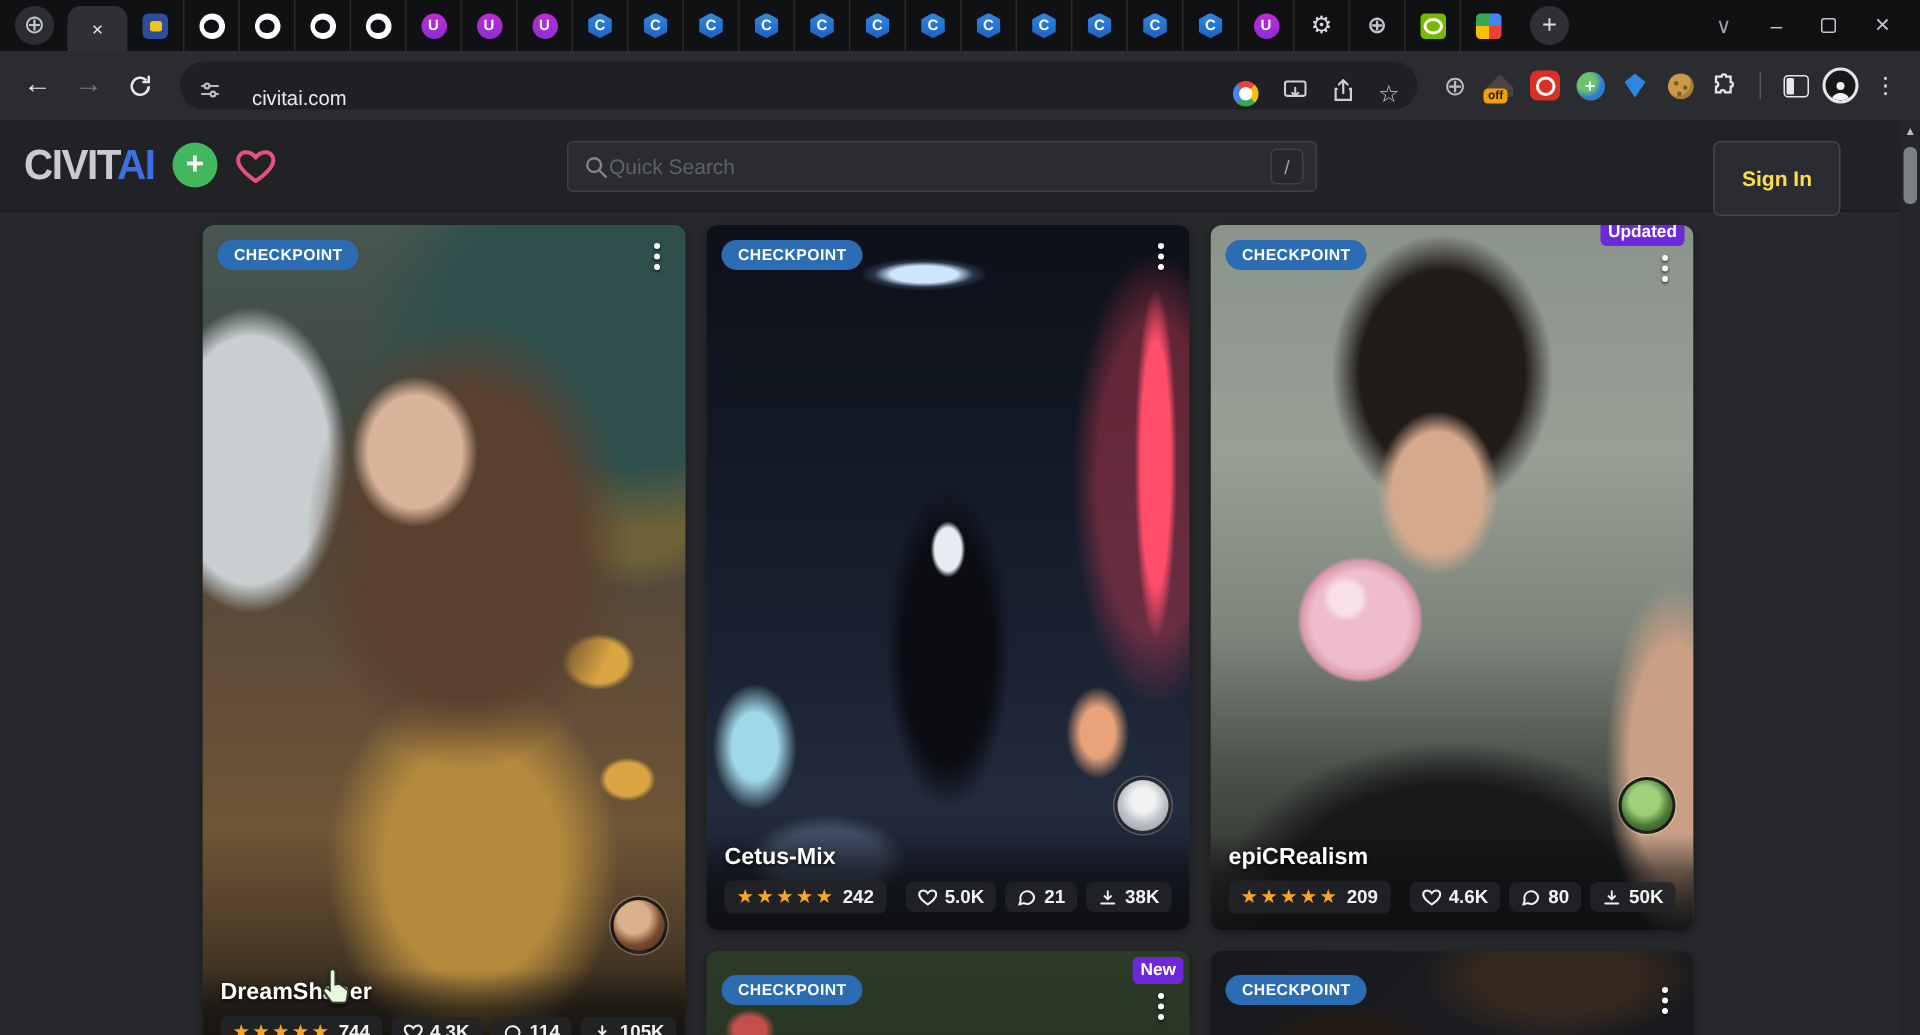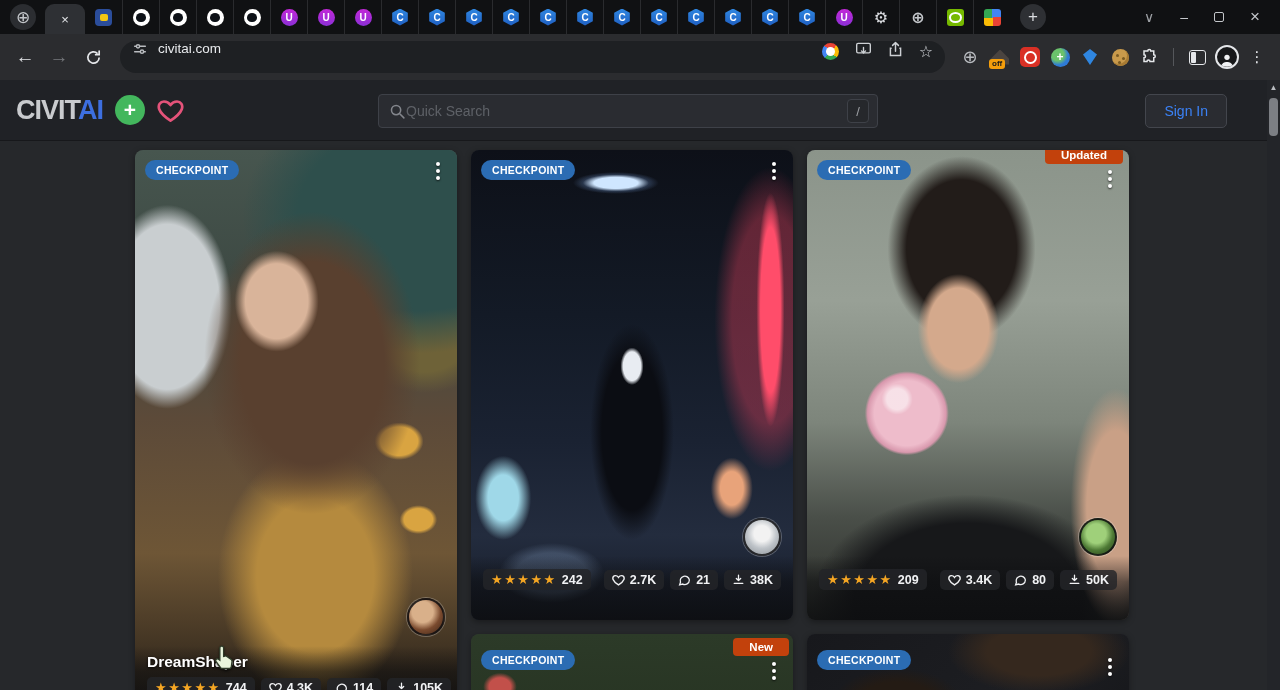--- a/index.html
+++ b/index.html
@@ -39,21 +39,21 @@
     color:#DADCE0; font-size:17px; display:flex; align-items:center; justify-content:center; flex:none; }
   .winctrl { margin-left:auto; display:flex; align-items:center; gap:26px; padding-right:20px; color:#C3C6CA; }
   .winctrl span { font-size:14px; display:flex; align-items:center; justify-content:center; }
   .restore-glyph { width:10px; height:10px; border:1.6px solid #C3C6CA; border-radius:2px; }
 
   .toolbar { height:46px; background:#2B2C2F; display:flex; align-items:center; padding:0 10px; gap:4px; }
   .nav-ic { width:30px; height:30px; display:flex; align-items:center; justify-content:center;
     font-size:19px; color:#E5E7EA; flex:none; }
   .nav-ic.dim { color:#77797D; }
   .omnibox { flex:1; height:32px; background:#1E2023; border-radius:16px; margin:0 8px;
-    display:flex; align-items:flex-start; padding:0 12px; gap:10px; min-width:0; }
+    display:flex; align-items:flex-end; padding:0 12px; gap:20px; min-width:0; }
   .url-text { color:#E8EAED; font-size:13.5px; }
   .omni-right { margin-left:auto; display:flex; align-items:center; gap:16px; }
   .g-icon { width:17px; height:17px; border-radius:50%;
     background:conic-gradient(from -45deg,#EA4335 0 25%,#FBBC05 0 50%,#34A853 0 75%,#4285F4 0); position:relative; }
   .g-icon::after { content:""; position:absolute; inset:4px; background:#fff; border-radius:50%; }
   .ext-ic { width:26px; height:26px; display:flex; align-items:center; justify-content:center; flex:none; position:relative; }
   .ext-globe { color:#B9BCC0; font-size:18px; }
   .ext-off { width:18px; height:15px; background:#4A4440; border-radius:3px 3px 0 0;
     clip-path:polygon(50% 0,100% 60%,100% 100%,0 100%,0 60%); }
   .off-badge { position:absolute; bottom:1px; left:2px; background:#F59E0B; color:#1B1B1B;
@@ -84,32 +84,32 @@
   .plus-btn { width:30px; height:30px; border-radius:50%; background:#43B75D; color:#fff; font-size:21px;
     font-weight:bold; display:flex; align-items:center; justify-content:center; margin-left:12px; }
   .heart-btn { margin-left:12px; display:flex; align-items:center; }
   .searchbox { position:absolute; left:378px; width:500px; top:14px; height:34px; background:#2A2C31;
     border:1px solid #3E4148; border-radius:4px; display:flex; align-items:center; padding:0 8px 0 10px; }
   .searchbox input { flex:1; background:transparent; border:none; outline:none; color:#fca5a5;
     font-size:14px; font-family:inherit; }
   .searchbox input::placeholder { color:#5E6167; }
   .slash-key { width:22px; height:24px; background:#26282C; border:1px solid #3E4148; border-radius:4px;
     color:#9DA0A5; font-size:13px; display:flex; align-items:center; justify-content:center; }
-  .signin-btn { position:absolute; right:53px; top:14px; height:34px; padding:0 18px; background:#2A2C31;
-    border:1px solid #43464D; border-radius:5px; color:#3b82f6; font-size:14px; font-weight:normal;
+  .signin-btn { position:absolute; right:53px; top:14px; height:50px; padding:0 18px; background:#2A2C31;
+    border:1px solid #43464D; border-radius:5px; color:#fde047; font-size:14px; font-weight:bold;
     display:flex; align-items:center; }
 
   .models { position:relative; height:549px; }
   .card { position:absolute; width:322px; border-radius:8px; overflow:hidden; background:#2C2E33;
     box-shadow:0 2px 6px rgba(0,0,0,.35); }
   .card-image { position:absolute; inset:0; }
   .badge { position:absolute; top:10px; left:10px; background:#2B6CB3; color:#fff; font-size:10.5px;
     font-weight:bold; letter-spacing:.3px; padding:4px 11px; border-radius:12px; }
-  .flag { position:absolute; background:#c2410c; color:#fff; font-size:11.5px; font-weight:bold;
-    padding:3px 16px; border-radius:4px; }
+  .flag { position:absolute; background:#6d28d9; color:#fff; font-size:11.5px; font-weight:bold;
+    padding:3px 5px; border-radius:4px; }
   .menu-dots { position:absolute; right:12px; top:12px; width:14px; display:flex; flex-direction:column;
     align-items:center; gap:3px; }
   .menu-dots i { width:4px; height:4px; border-radius:50%; background:#fff;
     box-shadow:0 1px 2px rgba(0,0,0,.7); }
   .card-footer { position:absolute; left:0; right:0; bottom:0; height:64px; padding:7px 12px 8px;
     background:linear-gradient(180deg,rgba(12,13,15,0) 0%,rgba(12,13,15,.55) 40%,rgba(12,13,15,.8) 100%); }
   .card-title { color:#fff; font-size:15.5px; font-weight:bold; text-shadow:0 1px 3px rgba(0,0,0,.9); }
   .stats { display:flex; align-items:center; gap:6px; margin-top:6px; }
   .pill { display:flex; align-items:center; gap:5px; background:rgba(35,36,40,.82); border-radius:5px;
     padding:3px 8px; color:#F1F2F4; font-size:12.5px; font-weight:bold; }
@@ -405,30 +405,31 @@
   <div class="card" style="left:471px; top:9px; height:470px;">
     <div class="card-image img2"></div>
     <span class="badge">CHECKPOINT</span>
     <span class="menu-dots">
         <i></i>
         <i></i>
         <i></i>
       </span>
     <span class="user-avatar av2" style="right:12px; top:368px;"></span>
     <div class="card-footer">
+      <div class="card-title">Cetus-Mix</div>
       <div class="stats">
         <span class="pill rating">
           <span class="stars">★★★★★</span>
           <span>242</span>
         </span>
         <span class="pill">
           <svg width="13" height="12" viewBox="0 0 24 22" fill="none" stroke="#F1F2F4" stroke-width="2.6">
               <path d="M12 20S3.8 14.7 2 9.9C.6 6 3 3 6.2 3 8.4 3 10.6 4.2 12 6.2 13.4 4.2 15.6 3 17.8 3 21 3 23.4 6 22 9.9 20.2 14.7 12 20 12 20z"></path>
             </svg>
-          <span>2.7K</span>
+          <span>5.0K</span>
         </span>
         <span class="pill">
           <svg width="13" height="12" viewBox="0 0 24 22" fill="none" stroke="#F1F2F4" stroke-width="2.4">
               <path d="M21 11a8.5 8.5 0 0 1-12.4 7.5L3 20l1.6-4.8A8.5 8.5 0 1 1 21 11z"></path>
             </svg>
           <span>21</span>
         </span>
         <span class="pill">
           <svg width="13" height="13" viewBox="0 0 24 24" fill="none" stroke="#F1F2F4" stroke-width="2.4" stroke-linecap="round">
               <path d="M12 4v10m0 0l-4-4m4 4l4-4"></path>
@@ -444,30 +445,31 @@
     <div class="card-image img3"></div>
     <span class="badge">CHECKPOINT</span>
     <span class="flag" style="top:-4px; right:6px;">Updated</span>
     <span class="menu-dots" style="top:20px;">
         <i></i>
         <i></i>
         <i></i>
       </span>
     <span class="user-avatar av3" style="right:12px; top:368px;"></span>
     <div class="card-footer">
+      <div class="card-title">epiCRealism</div>
       <div class="stats">
         <span class="pill rating">
           <span class="stars">★★★★★</span>
           <span>209</span>
         </span>
         <span class="pill">
           <svg width="13" height="12" viewBox="0 0 24 22" fill="none" stroke="#F1F2F4" stroke-width="2.6">
               <path d="M12 20S3.8 14.7 2 9.9C.6 6 3 3 6.2 3 8.4 3 10.6 4.2 12 6.2 13.4 4.2 15.6 3 17.8 3 21 3 23.4 6 22 9.9 20.2 14.7 12 20 12 20z"></path>
             </svg>
-          <span>3.4K</span>
+          <span>4.6K</span>
         </span>
         <span class="pill">
           <svg width="13" height="12" viewBox="0 0 24 22" fill="none" stroke="#F1F2F4" stroke-width="2.4">
               <path d="M21 11a8.5 8.5 0 0 1-12.4 7.5L3 20l1.6-4.8A8.5 8.5 0 1 1 21 11z"></path>
             </svg>
           <span>80</span>
         </span>
         <span class="pill">
           <svg width="13" height="13" viewBox="0 0 24 24" fill="none" stroke="#F1F2F4" stroke-width="2.4" stroke-linecap="round">
               <path d="M12 4v10m0 0l-4-4m4 4l4-4"></path>

